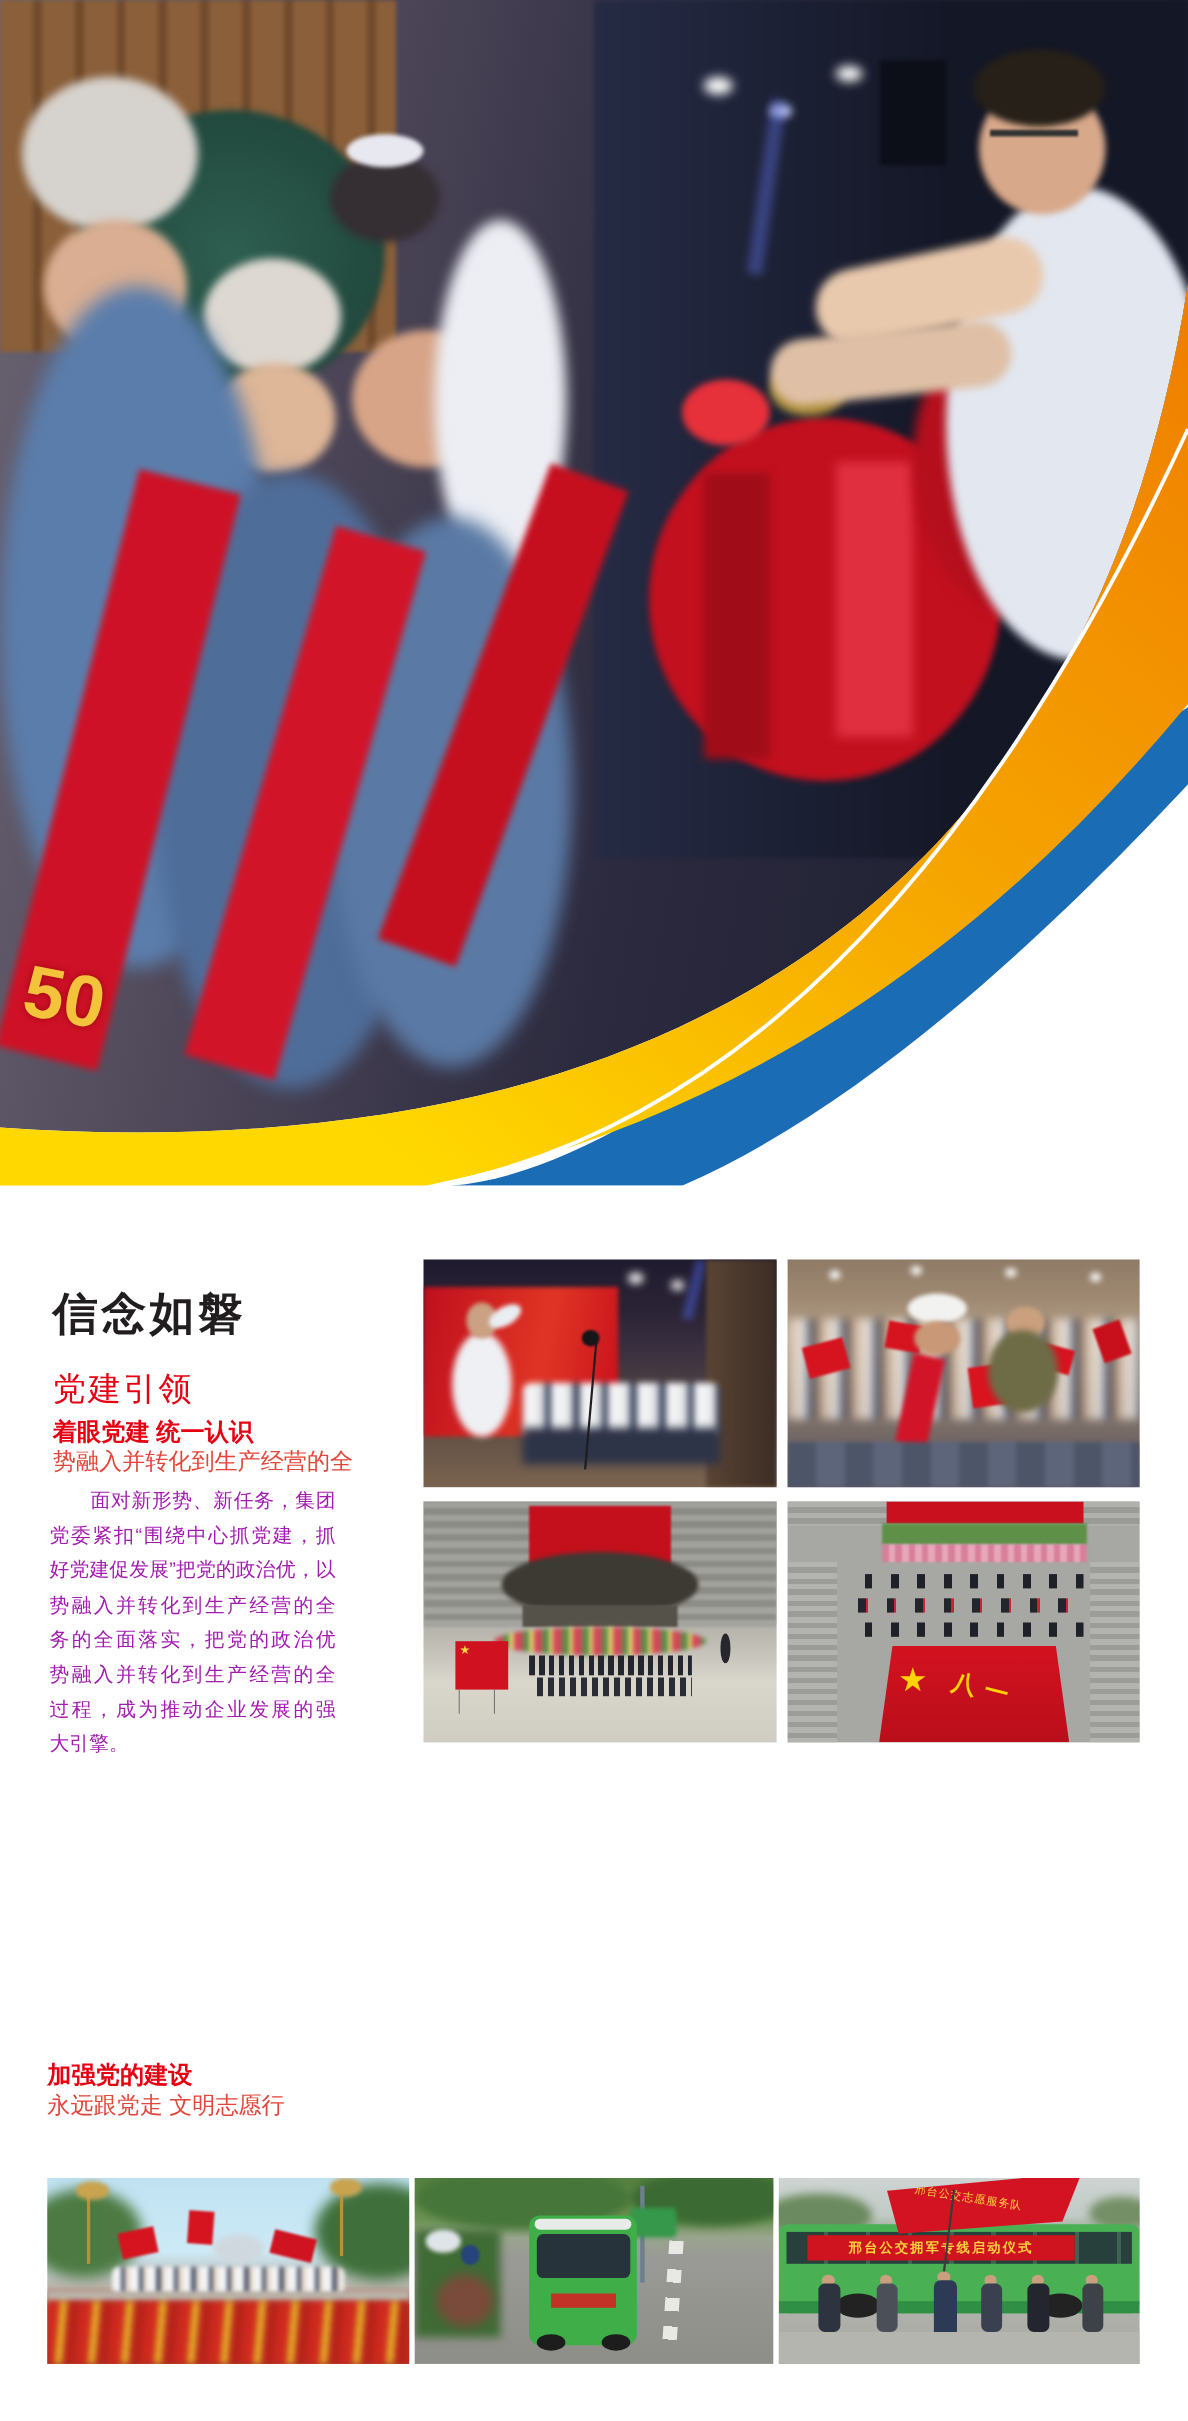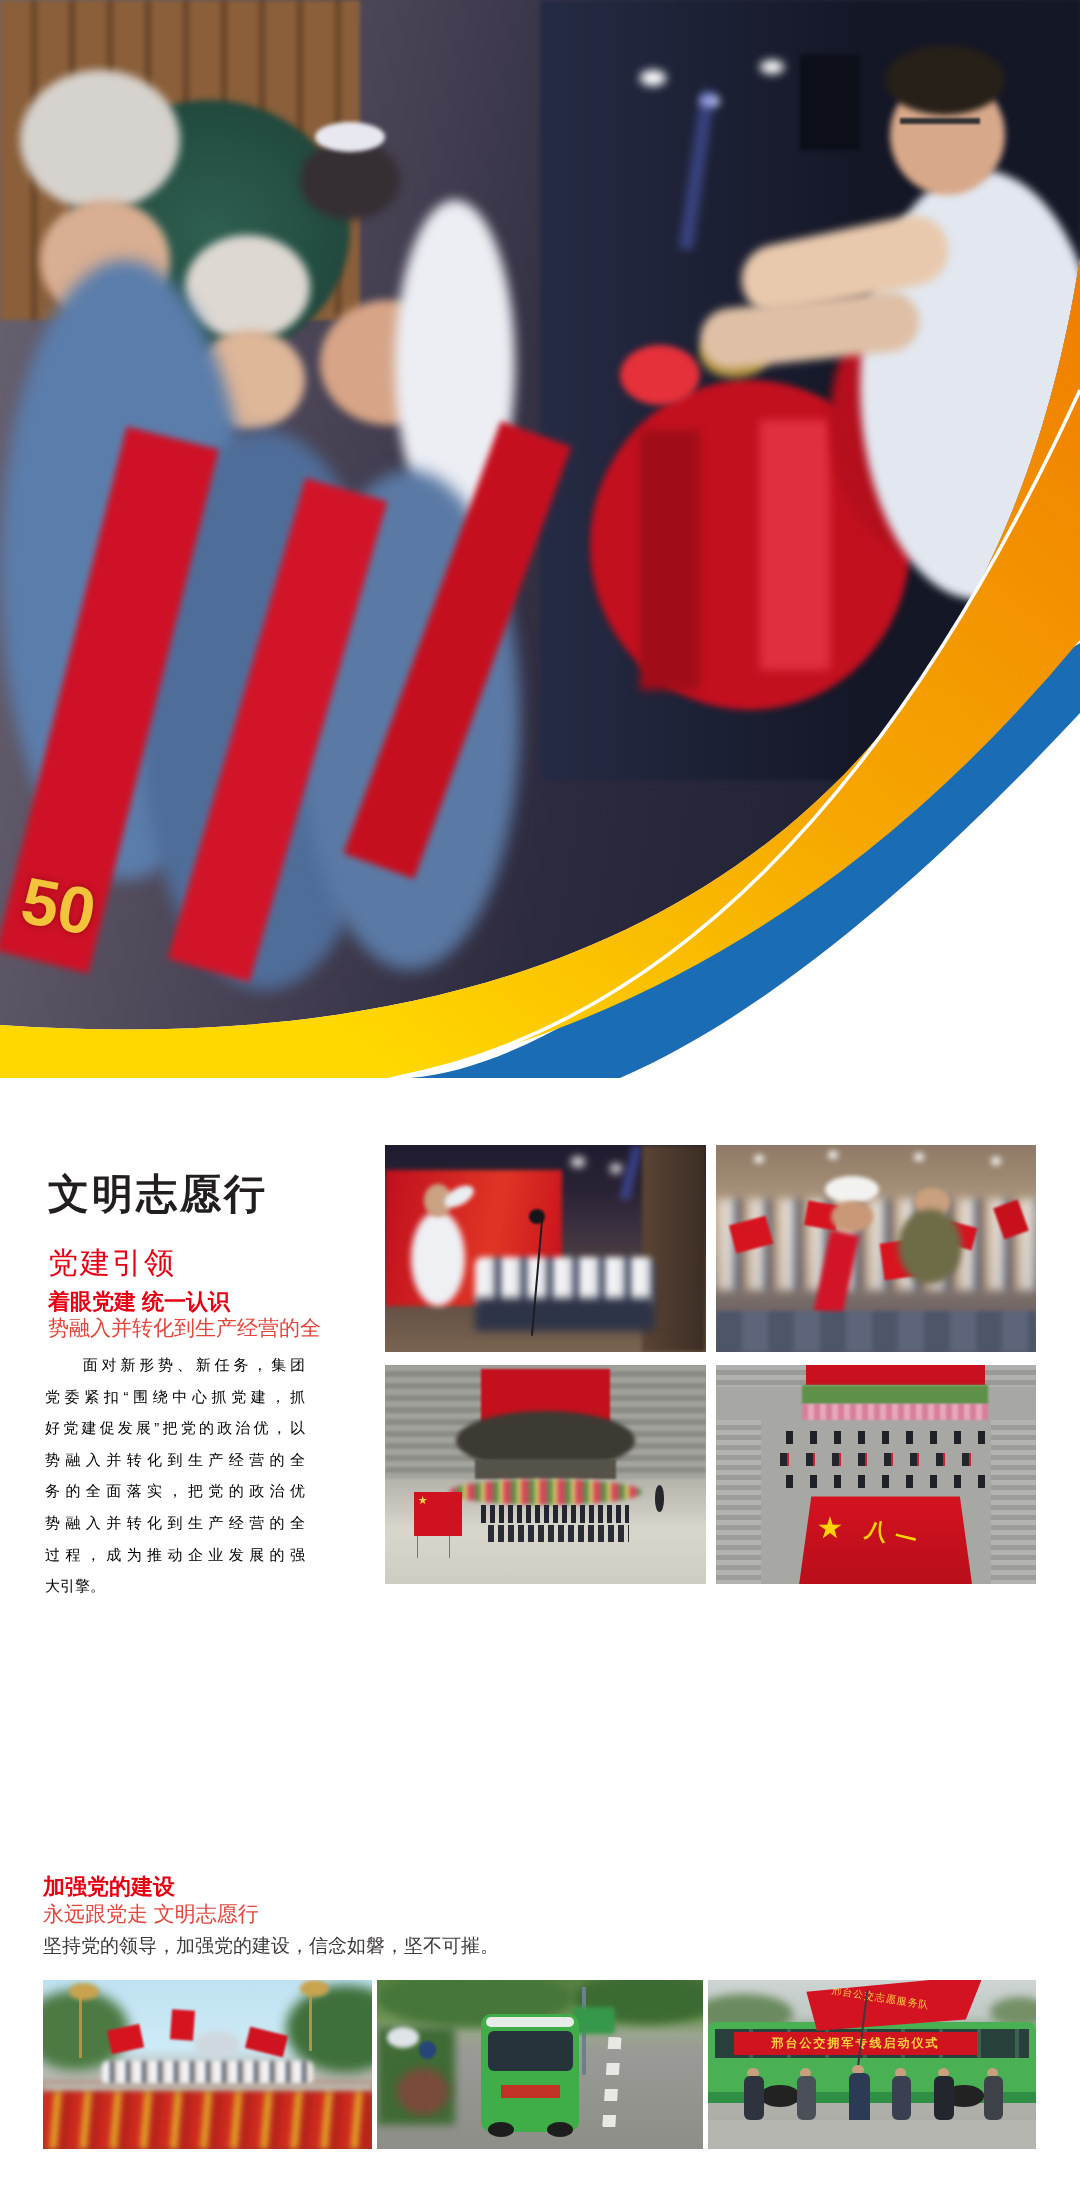--- a/index.html
+++ b/index.html
@@ -14,21 +14,21 @@
   .hero-photo{position:absolute;inset:0;clip-path:url(#heroClip);
       background:linear-gradient(100deg,#6b6472 0%,#4a4456 30%,#2c2a3e 55%,#191c2e 100%);}
   .swoosh{position:absolute;left:0;top:0;pointer-events:none;}
   .sash-num{position:absolute;left:22px;top:868px;font-size:66px;font-weight:bold;
       color:#f3c33c;transform:rotate(11deg);text-shadow:0 0 6px rgba(120,0,0,.6);}
   
   .t-title{position:absolute;left:48px;top:1140px;font-size:41px;font-weight:bold;color:#221e1f;letter-spacing:3px;}
   .t-head{position:absolute;left:48px;top:1218px;font-size:30px;font-weight:500;color:#e60012;letter-spacing:2px;}
   .t-slogan-b{position:absolute;left:48px;top:1287px;font-size:22px;font-weight:bold;color:#e60012;}
   .t-slogan{position:absolute;left:48px;top:1314px;font-size:21px;color:#e2453a;}
-  .para{position:absolute;left:45px;top:1349px;width:260px;color:#000000;font-size:15px;}
+  .para{position:absolute;left:45px;top:1349px;width:260px;color:#a21caf;font-size:18px;}
   .para div{line-height:31.6px;text-align:justify;text-align-last:justify;}
   .para div.last{text-align-last:left;}
   .a-head{position:absolute;left:43px;top:1872px;font-size:22px;font-weight:bold;color:#e60012;}
   .a-slogan{position:absolute;left:43px;top:1900px;font-size:21px;color:#e2453a;}
   .a-body{position:absolute;left:43px;top:1933px;font-size:19px;color:#3e3a39;}
   
   .ph-oath{left:385px;top:1145px;width:321px;height:207px;}
   .ph-crowd{left:716px;top:1145px;width:320px;height:207px;}
   .ph-monument{left:385px;top:1365px;width:321px;height:219px;}
   .ph-aerial{left:716px;top:1365px;width:320px;height:219px;}
@@ -116,21 +116,21 @@
           <stop offset="0.45" stop-color="#f6a800"></stop>
           <stop offset="0.8" stop-color="#ffd800"></stop>
         </linearGradient>
       </defs>
       <path d="M410,1078 C620,1060 880,760 1080,643 L1080,713 C980,820 800,1000 620,1078 Z" fill="#1a6cb5"></path>
       <path d="M0,1025 C500,1060 980,900 1080,258 L1080,640 Q650,1160 0,1095 Z" fill="url(#gradBand)"></path>
       <path d="M395,1078 Q800,1000 1080,390" fill="none" stroke="#ffffff" stroke-width="3.5"></path>
     </svg>
   </section>
 
-  <h1 class="t-title">文明志愿行</h1>
+  <h1 class="t-title">信念如磐</h1>
   <h2 class="t-head">党建引领</h2>
   <div class="t-slogan-b">着眼党建 统一认识</div>
   <div class="t-slogan">势融入并转化到生产经营的全</div>
   <div class="para">
     <div>　　面对新形势、新任务，集团</div>
     <div>党委紧扣“围绕中心抓党建，抓</div>
     <div>好党建促发展”把党的政治优，以</div>
     <div>势融入并转化到生产经营的全</div>
     <div>务的全面落实，把党的政治优</div>
     <div>势融入并转化到生产经营的全</div>
@@ -201,21 +201,20 @@
     <div class="r" style="left:22%;top:50%;width:62%;height:6%;background:repeating-linear-gradient(90deg,#1f2128 0 7px,transparent 7px 24px);filter:blur(.5px);"></div>
     <div class="aerial-flag">
       <span class="aerial-star">★</span>
       <span class="aerial-text">八一</span>
     </div>
   </div>
 
 
   <div class="a-head">加强党的建设</div>
   <div class="a-slogan">永远跟党走 文明志愿行</div>
-  <div class="a-body">坚持党的领导，加强党的建设，信念如磐，坚不可摧。</div>
 
   <div class="ph ph-volunteers" style="background:linear-gradient(180deg,#bfe2f2 0%,#cdeaf6 40%,#c3cfd2 48%,#b9b5ac 58%,#b8402e 70%,#a33224 100%);">
     <div class="b" style="left:-6%;top:6%;width:32%;height:48%;background:#4c7a42;filter:blur(6px);"></div>
     <div class="b" style="left:74%;top:3%;width:36%;height:52%;background:#3f6f3a;filter:blur(6px);"></div>
     <div class="b" style="left:46%;top:30%;width:14%;height:16%;background:#cfd8de;filter:blur(3px);"></div>
     <div class="r" style="left:11%;top:4%;width:3px;height:42%;background:#b8913d;"></div>
     <div class="b" style="left:8%;top:2%;width:9%;height:10%;background:#c9a34e;filter:blur(2px);"></div>
     <div class="r" style="left:81%;top:2%;width:3px;height:40%;background:#b8913d;"></div>
     <div class="b" style="left:78%;top:0;width:9%;height:10%;background:#c9a34e;filter:blur(2px);"></div>
     <div class="r" style="left:20%;top:28%;width:10%;height:14%;background:#d61420;transform:rotate(-12deg);filter:blur(1px);"></div>

